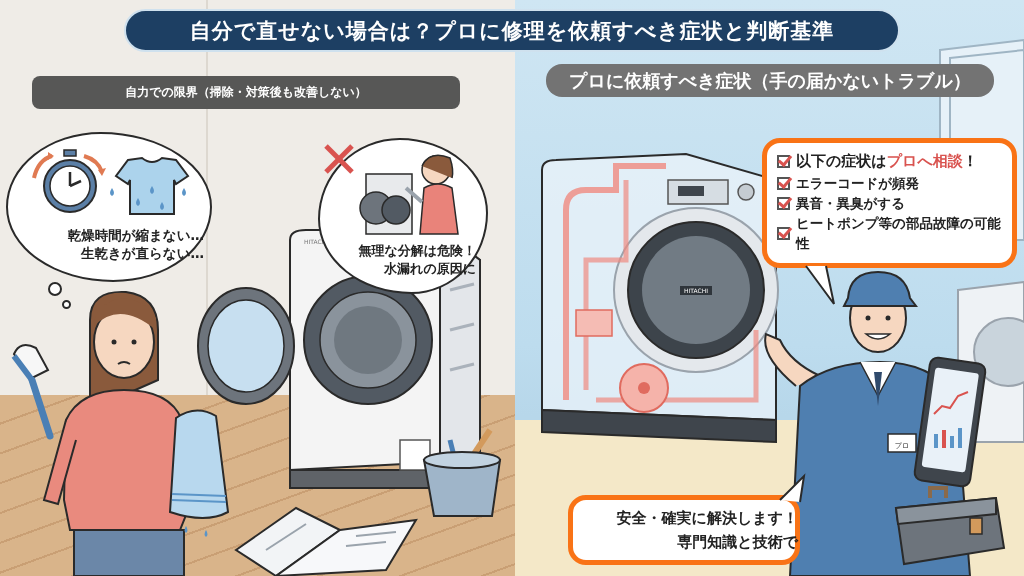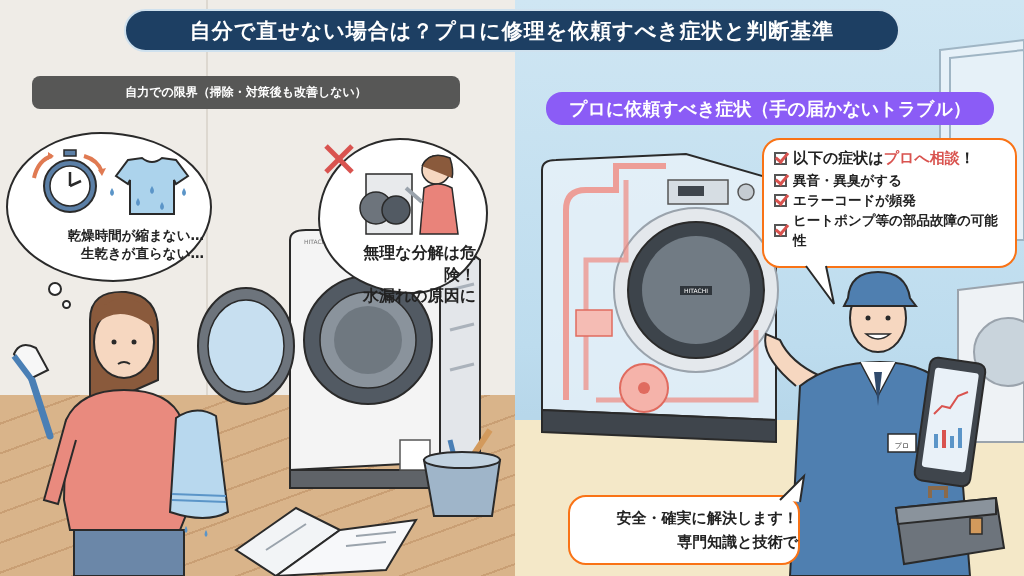--- a/index.html
+++ b/index.html
@@ -5,24 +5,24 @@
 *{box-sizing:border-box;margin:0;padding:0}
 html,body{width:1024px;height:576px;overflow:hidden;font-family:"DejaVu Sans","Liberation Sans",sans-serif}
 .stage{position:relative;width:1024px;height:576px;overflow:hidden}
 .left{position:absolute;left:0;top:0;width:515px;height:576px;background:#efece7}
 .left .floor{position:absolute;left:0;top:395px;width:515px;height:181px;background:repeating-linear-gradient(160deg,#d9b48a 0 26px,#c99f74 26px 28px)}
 .left .wallline{position:absolute;left:206px;top:0;width:2px;height:430px;background:#ddd8d0}
 .right{position:absolute;left:515px;top:0;width:509px;height:576px;background:linear-gradient(180deg,#cfe6f3 0%,#bddcee 60%,#b7d7ea 72%)}
 .right .floor{position:absolute;left:0;top:420px;width:509px;height:156px;background:#f4e8c8}
 .title{position:absolute;left:124px;top:9px;width:776px;height:43px;background:#1d3f63;border-radius:22px;color:#fff;font-weight:bold;font-size:21px;display:flex;align-items:center;justify-content:center;letter-spacing:1px;border:2px solid #cfe1ee;z-index:5}
 .sec-left{position:absolute;left:32px;top:76px;width:428px;height:33px;background:#575756;border-radius:8px;color:#fff;font-size:12px;font-weight:bold;display:flex;align-items:center;justify-content:center;z-index:5}
-.sec-right{position:absolute;left:546px;top:92px;width:448px;height:33px;background:#8b5cf6;border-radius:16px;color:#fff;font-size:18px;font-weight:bold;display:flex;align-items:center;justify-content:center;z-index:5}
+.sec-right{position:absolute;left:546px;top:64px;width:448px;height:33px;background:#737373;border-radius:16px;color:#fff;font-size:18px;font-weight:bold;display:flex;align-items:center;justify-content:center;z-index:5}
 .cloud{position:absolute;background:#fff;border:2px solid #2a2a2a;border-radius:50%}
 .bubble-text{position:absolute;font-weight:bold;color:#222;text-align:right;line-height:1.35}
-.speech{position:absolute;background:#fff;border:2px solid #f97316;border-radius:18px}
+.speech{position:absolute;background:#fff;border:5px solid #f97316;border-radius:18px}
 .chk{display:flex;align-items:center;gap:6px;font-weight:bold;color:#222;font-size:13.5px;line-height:20px}
 .box{display:inline-block;width:13px;height:13px;border:2px solid #555;position:relative;flex:0 0 13px}
 .box::after{content:"";position:absolute;left:2px;top:-4px;width:5px;height:10px;border-right:3px solid #d9534f;border-bottom:3px solid #d9534f;transform:rotate(40deg)}
 svg{position:absolute;overflow:visible}
 </style>
 </head>
 <body>
 
 <div class="stage">
 
@@ -100,21 +100,21 @@
   </svg>
   <svg style="left:340px;top:148px" width="130" height="86">
     <rect x="26" y="26" width="46" height="60" fill="#e8eaec" stroke="#2a2a2a" stroke-width="1.5"></rect>
     <circle cx="36" cy="60" r="16" fill="#6d747c" stroke="#2a2a2a" stroke-width="1.5"></circle>
     <circle cx="56" cy="62" r="14" fill="#525a63" stroke="#2a2a2a" stroke-width="1.5"></circle>
     <circle cx="96" cy="22" r="14" fill="#f6d7c0" stroke="#2a2a2a" stroke-width="1.5"></circle>
     <path d="M82 18 Q90 2 110 10 Q114 22 112 30" fill="#8a5a3c" stroke="#2a2a2a" stroke-width="1.5"></path>
     <path d="M84 40 Q98 32 112 40 L118 86 L80 86 Z" fill="#e9837a" stroke="#2a2a2a" stroke-width="1.5"></path>
     <line x1="66" y1="40" x2="82" y2="54" stroke="#9aa3ac" stroke-width="4"></line>
   </svg>
-  <div class="bubble-text" style="left:332px;top:242px;width:144px;font-size:16px">
+  <div class="bubble-text" style="left:332px;top:242px;width:144px;font-size:13px">
     <div>無理な分解は危険！</div>
     <div>水漏れの原因に</div>
   </div>
 
   <svg style="left:30px;top:290px" width="170" height="286">
     <path d="M60 30 Q60 0 96 2 Q128 6 128 40 L128 90 L60 120 Z" fill="#8a5a3c" stroke="#2a2a2a" stroke-width="2"></path>
     <ellipse cx="94" cy="52" rx="30" ry="36" fill="#f6d7c0" stroke="#2a2a2a" stroke-width="2"></ellipse>
     <path d="M64 36 Q90 10 126 40 L126 28 Q110 4 84 10 Q64 18 64 36 Z" fill="#8a5a3c"></path>
     <circle cx="84" cy="52" r="2.5" fill="#2a2a2a"></circle>
     <circle cx="104" cy="52" r="2.5" fill="#2a2a2a"></circle>
@@ -172,25 +172,25 @@
 
   <div class="speech" style="left:762px;top:138px;width:255px;height:130px;padding:6px 10px">
     <div class="chk" style="font-size:15px;line-height:24px">
       <span class="box"></span>
       <span>
         <span>以下の症状は</span><span style="color:#d9534f">プロへ相談</span><span>！</span>
       </span>
     </div>
     <div class="chk">
         <span class="box"></span>
-        <span>異音・異臭がする</span>
+        <span>エラーコードが頻発</span>
       </div>
     <div class="chk">
         <span class="box"></span>
-        <span>エラーコードが頻発</span>
+        <span>異音・異臭がする</span>
       </div>
     <div class="chk">
         <span class="box"></span>
         <span>ヒートポンプ等の部品故障の可能性</span>
       </div>
   </div>
   <svg style="left:806px;top:266px" width="30" height="40">
     <path d="M0 0 L28 38 L20 0" fill="#fff" stroke="#2a2a2a" stroke-width="2"></path>
   </svg>
 

